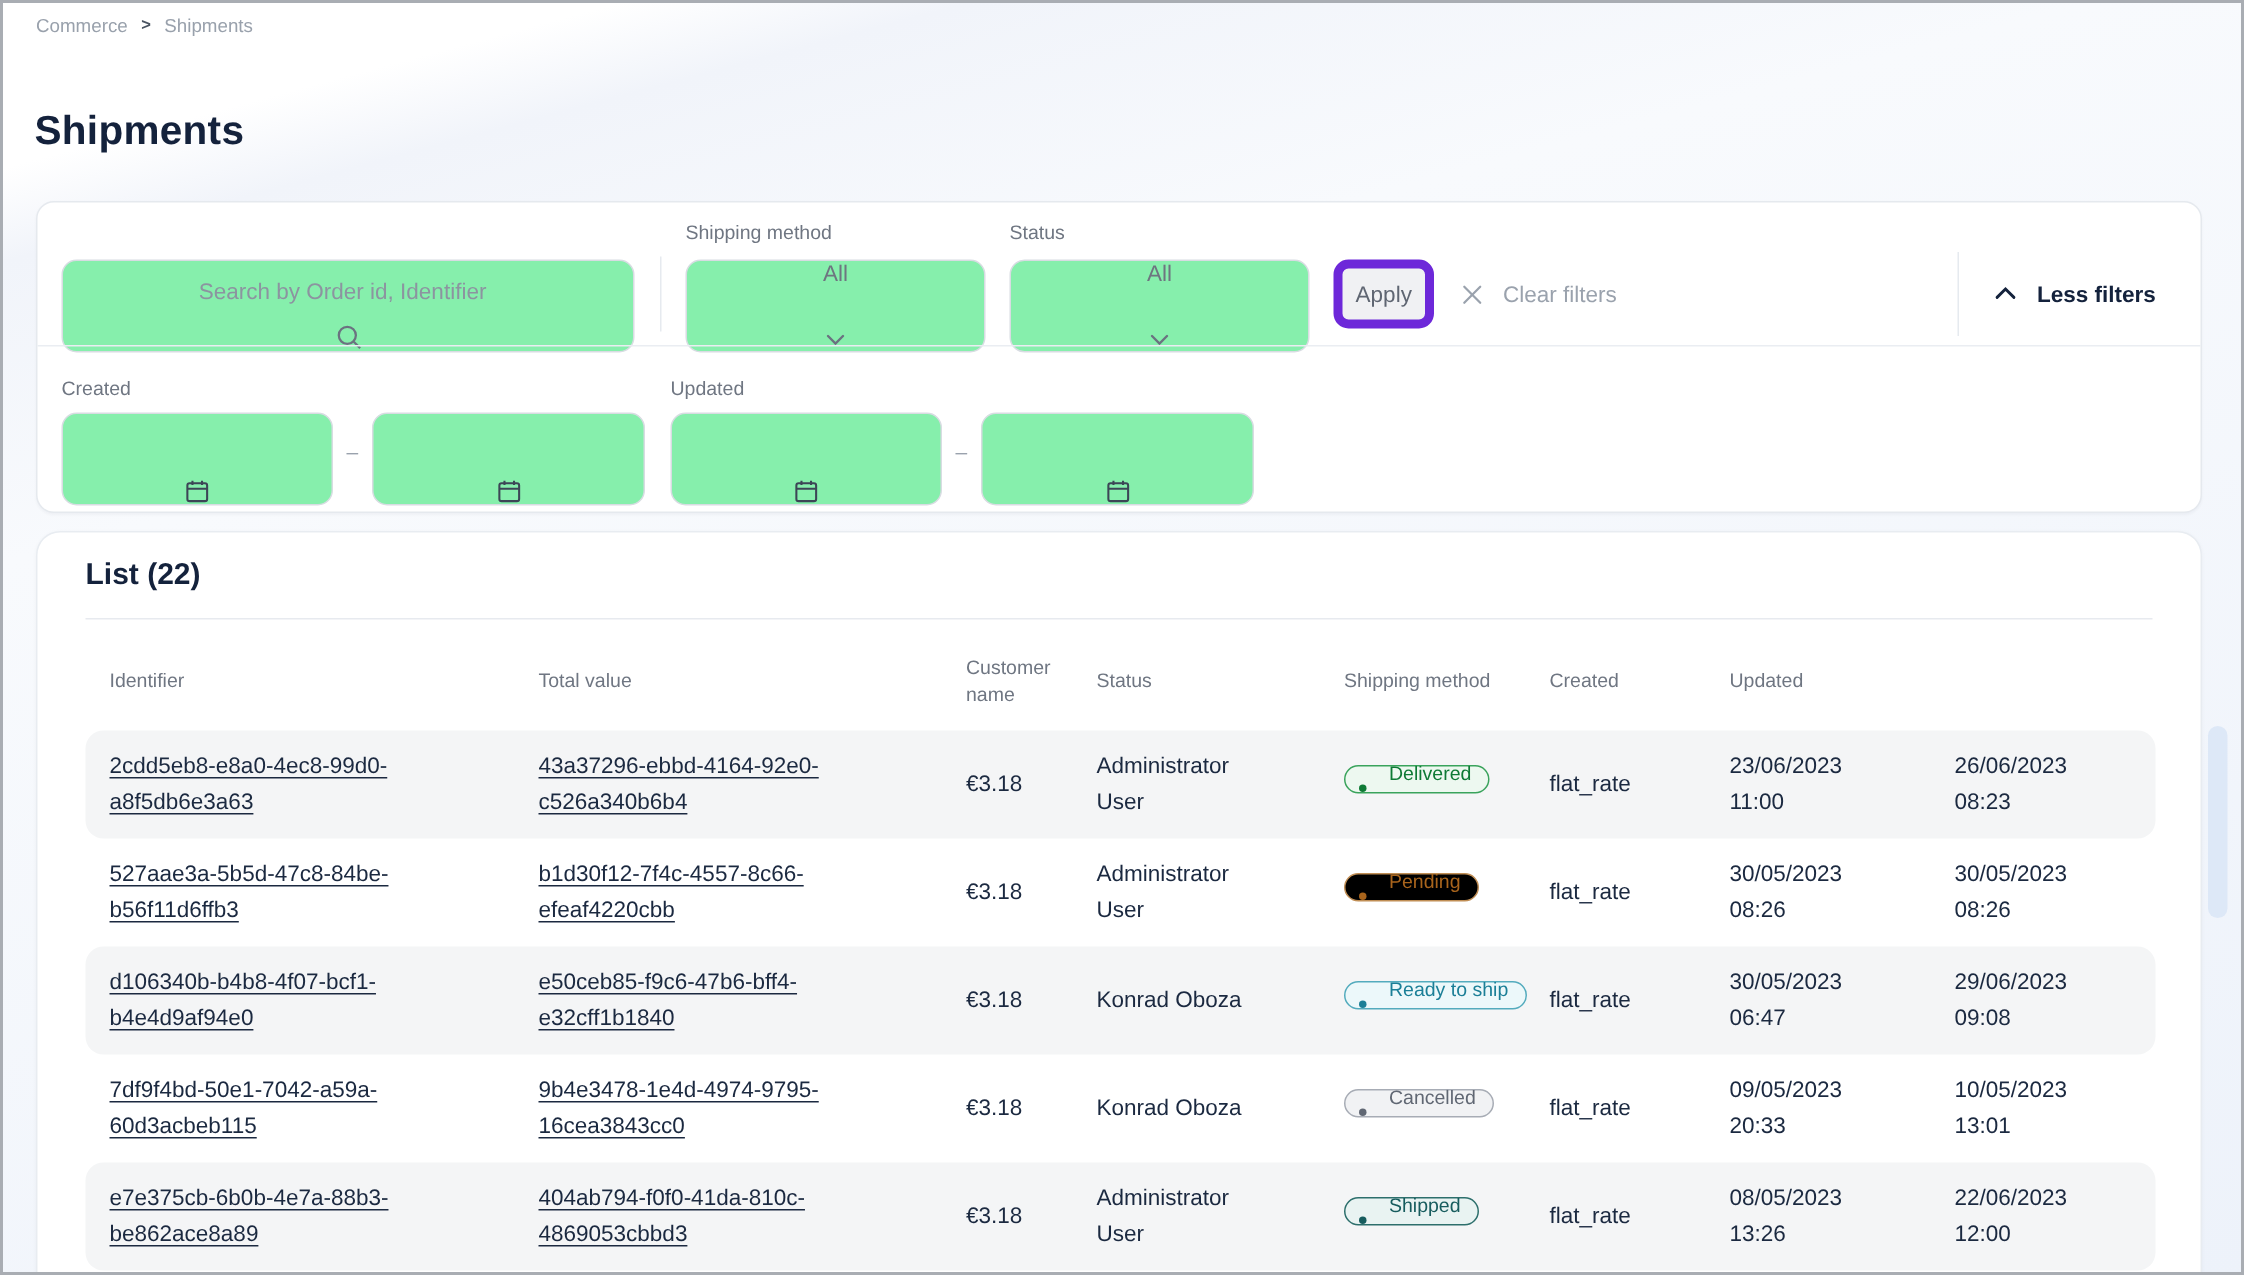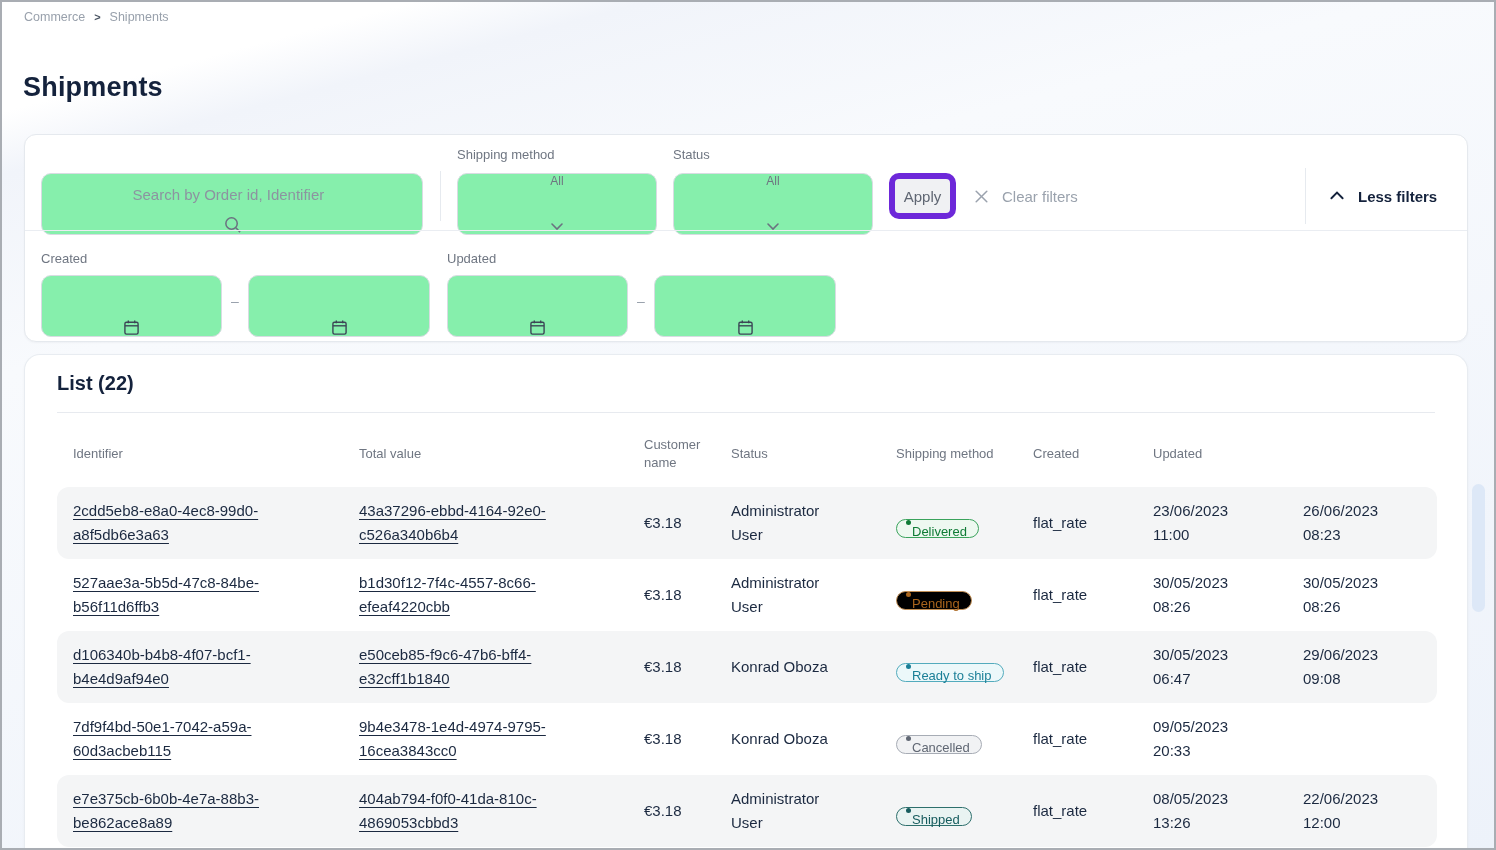--- a/index.html
+++ b/index.html
@@ -17,21 +17,21 @@
   .page-title { position:absolute; left:21px; top:70px; font-size:27px; font-weight:700; color:#14223c; letter-spacing:.2px;}
   
   .filter-card { position:absolute; left:22px; top:132px; width:1444px; height:208px;
     background:#fff; border:1px solid #e5e9ee; border-radius:12px; box-shadow:0 1px 2px rgba(20,34,60,.04);}
   .f-label { position:absolute; font-size:13px; color:#6f7682;}
   .f-box { position:absolute; height:62px; background:#86efac; border:1px solid #d8dce2; border-radius:10px; display:flex; align-items:center;flex-direction:column;}
   .search-box { left:16px; top:38px; width:382px; padding:0 14px;}
   .search-box input { flex:1; border:none; outline:none; font-size:15px; color:#16243c; font-family:inherit; background:transparent;}
   .search-box input::placeholder { color:#8c94a0;}
   .vdiv { position:absolute; width:1px; background:#e6eaef;}
-  .select { padding:0 14px; justify-content:space-between; font-size:12px; color:#6e7580; cursor:pointer;}
+  .select { padding:0 14px; justify-content:space-between; font-size:15px; color:#6e7580; cursor:pointer;}
   .apply-btn { position:absolute; left:864px; top:38px; width:67px; height:46px; background:#f0f1f3; border:6px solid #6d28d9;
     border-radius:10px; font-size:15px; color:#5f6672; font-family:inherit; cursor:pointer;}
   .clear-btn { position:absolute; left:948px; top:38px; height:46px; display:flex; align-items:center; gap:12px;
     background:none; border:none; font-size:15px; color:#9aa2ad; font-family:inherit; cursor:pointer;}
   .toggle-btn { position:absolute; left:1303px; top:38px; height:46px; display:flex; align-items:center; gap:12px;
     background:none; border:none; font-size:15px; font-weight:700; color:#14223c; font-family:inherit; cursor:pointer;}
   .hdiv { position:absolute; left:0; right:0; top:95px; height:1px; background:#eaedf2;}
   .date-box { width:181px; padding:0 12px; justify-content:flex-end;}
   .date-box input { position:absolute; left:0; top:0; width:100%; height:100%; border:none; outline:none; background:transparent; font-family:inherit; font-size:15px; padding:0 40px 0 12px;}
   .dash { position:absolute; top:158px; font-size:14px; color:#9aa2ad;}
@@ -47,21 +47,21 @@
   .thead > div:first-child { padding-left:16px;}
   .tbody { position:absolute; left:32px; top:132px; width:1380px;}
   .row { height:72px; border-radius:12px; font-size:15px; color:#1b2940;}
   .row:nth-child(odd) { background:#f4f5f6;}
   .row > div { padding-right:14px; line-height:24px;}
   .row > div:first-child { padding-left:16px;}
   .cell-link { color:#1b2940; text-decoration:underline; text-underline-offset:3px; display:inline-block; max-width:214px; overflow-wrap:break-word;}
   .cust { max-width:120px; display:inline-block;}
   .dt span { display:block;}
   
-  .badge { display:inline-flex; align-items:flex-start; gap:1px; height:19px; padding:0 11px 0 9px;
+  .badge { display:inline-flex; align-items:flex-end; gap:15px; height:19px; padding:0 11px 0 9px;
     border-radius:999px; font-size:13px; border:1px solid; white-space:nowrap;}
   .badge .dot { width:5px; height:5px; border-radius:50%; background:currentColor; display:inline-block;}
   .badge-delivered { color:#0e7a35; border-color:#3aa35c; background:#edf8f0;}
   .badge-pending   { color:#a8641c; border-color:#c08e55; background:#000000;}
   .badge-ready     { color:#1b7f97; border-color:#53abbd; background:#ecf8fa;}
   .badge-cancelled { color:#606773; border-color:#a7acb5; background:#f1f2f4;}
   .badge-shipped   { color:#175c5e; border-color:#2d6f6c; background:#e9f3f2;}
   
   .scroll-thumb { position:absolute; right:9px; top:482px; width:13px; height:128px; background:#dde8f7; border-radius:7px;}
   svg { display:block;}
@@ -270,20 +270,24 @@
       <div><span class="cust">Konrad Oboza</span></div>
       <div><span class="badge badge-cancelled">
             <span class="dot"></span>
             <span>Cancelled</span>
           </span></div>
       <div>flat_rate</div>
       <div class="dt">
           <span>09/05/2023</span>
           <span>20:33</span>
         </div>
+      <div class="dt">
+          <span>10/05/2023</span>
+          <span>13:01</span>
+        </div>
     </div>
 
     <div class="grid row">
       <div><a href="#" class="cell-link">e7e375cb-6b0b-4e7a-88b3-be862ace8a89</a></div>
       <div><a href="#" class="cell-link">404ab794-f0f0-41da-810c-4869053cbbd3</a></div>
       <div>€3.18</div>
       <div><span class="cust">Administrator User</span></div>
       <div><span class="badge badge-shipped">
             <span class="dot"></span>
             <span>Shipped</span>

